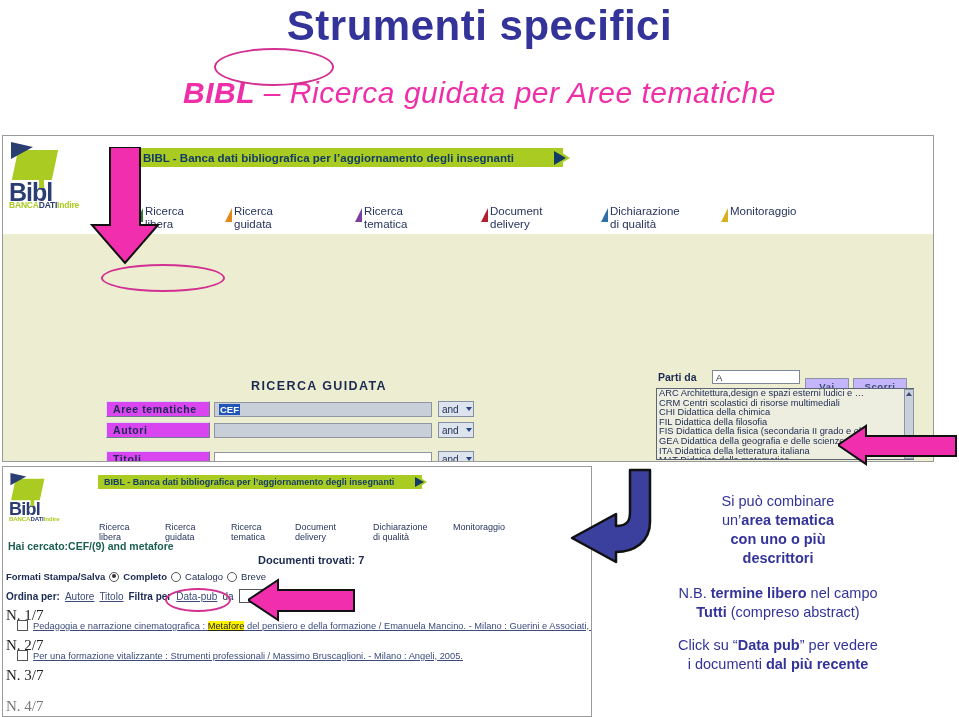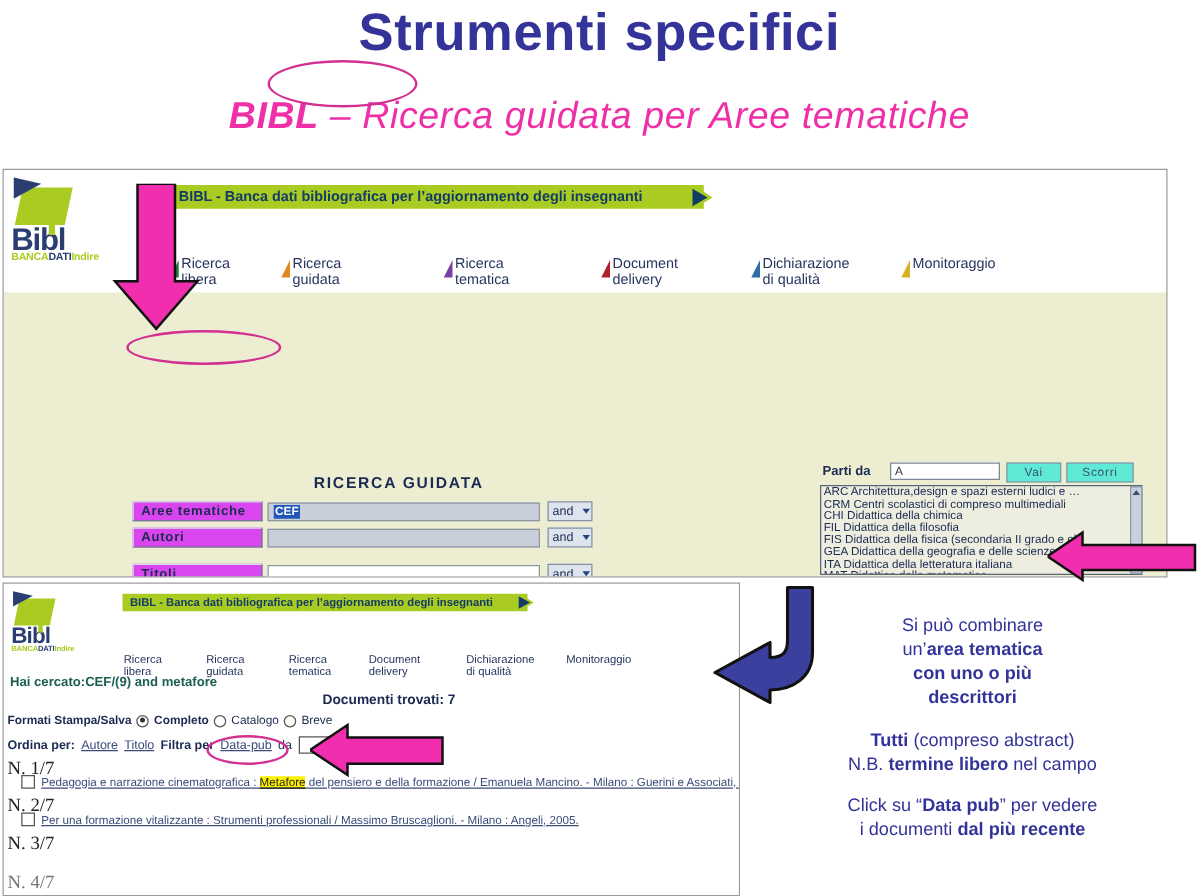--- a/index.html
+++ b/index.html
@@ -89,21 +89,21 @@
   .andsel{width:36px;height:16px;background:#DDE4EE;border:1px solid #8590a2;box-sizing:border-box;
     font-size:10px;color:#1B2A50;display:flex;align-items:center;justify-content:space-between;padding:0 1px 0 3px;}
   .andsel i{display:block;width:0;height:0;border-left:3.5px solid transparent;border-right:3.5px solid transparent;border-top:4.5px solid #22447E;}
   .sel-hl{background:#2156B8;color:#fff;font-size:9.5px;padding:0 1px;font-weight:bold;}
 
   
   #rp{position:absolute;left:650px;top:228px;width:278px;height:97px;background:#EDEDD2;}
   #rp-label{position:absolute;left:655px;top:235px;font-size:10.5px;font-weight:bold;color:#1B2A50;}
   #rp-input{position:absolute;left:709px;top:234px;width:88px;height:14px;background:#fff;border:1px solid #7e8796;
      font-size:9.5px;color:#333;display:flex;align-items:center;padding-left:3px;box-sizing:border-box;}
-  .rp-btn{position:absolute;top:234px;height:14px;background:#5eead4;color:#3C4E72;font-size:9.5px;font-weight:normal;
+  .rp-btn{position:absolute;top:242px;height:14px;background:#c4b5fd;color:#3C4E72;font-size:9.5px;font-weight:bold;
      display:flex;align-items:center;justify-content:center;border:1px solid #8b95a5;letter-spacing:.6px;}
   #rp-btn-vai{left:802px;width:42px;} #rp-btn-scorri{left:850px;width:52px;}
   #rp-list{position:absolute;left:653px;top:252px;width:258px;height:72px;background:#EDEDE0;border:1px solid #5b6575;
      overflow:hidden;box-sizing:border-box;}
   #rp-list .li{font-size:9.3px;font-weight:normal;color:#1B2A50;line-height:9.6px;white-space:nowrap;padding-left:2px;}
   #rp-scroll{position:absolute;left:901px;top:253px;width:10px;height:70px;background:#C8D0DB;border:1px solid #8b95a5;box-sizing:border-box;}
   #rp-scroll .up{width:0;height:0;margin:2px auto 0;border-left:3px solid transparent;border-right:3px solid transparent;border-bottom:4px solid #3C4E72;}
 
   
   #shot-bottom{left:2px;top:466px;width:588px;height:249px;}
@@ -245,21 +245,21 @@
       </div>
   </div>
 
   <div id="rp"></div>
   <div id="rp-label">Parti da</div>
   <div id="rp-input">A</div>
   <div class="rp-btn" id="rp-btn-vai">Vai</div>
   <div class="rp-btn" id="rp-btn-scorri">Scorri</div>
   <div id="rp-list">
       <div class="li">ARC Architettura,design e spazi esterni ludici e …</div>
-      <div class="li">CRM Centri scolastici di compreso multimediali</div>
+      <div class="li">CRM Centri scolastici di risorse multimediali</div>
       <div class="li">CHI Didattica della chimica</div>
       <div class="li">FIL Didattica della filosofia</div>
       <div class="li">FIS Didattica della fisica (secondaria II grado e olt</div>
       <div class="li">GEA Didattica della geografia e delle scienze ambie</div>
       <div class="li">ITA Didattica della letteratura italiana</div>
       <div class="li">MAT Didattica della matematica</div>
     </div>
   <div id="rp-scroll">
       <div class="up"></div>
     </div>
@@ -366,20 +366,20 @@
 </svg>
 
 <div id="note">
   <div class="blk">
     <div class="l">Si può combinare</div>
     <div class="l"><span>un’</span><b>area tematica</b></div>
     <div class="l"><b>con uno o più</b></div>
     <div class="l"><b>descrittori</b></div>
   </div>
   <div class="blk2">
+    <div class="l"><span>N.B. </span><b>termine libero</b><span> nel campo</span></div>
     <div class="l"><b>Tutti</b><span> (compreso abstract)</span></div>
-    <div class="l"><span>N.B. </span><b>termine libero</b><span> nel campo</span></div>
   </div>
   <div class="blk3">
     <div class="l"><span>Click su “</span><b>Data pub</b><span>” per vedere</span></div>
     <div class="l"><span>i documenti </span><b>dal più recente</b></div>
   </div>
 </div>
 
 </body></html>

